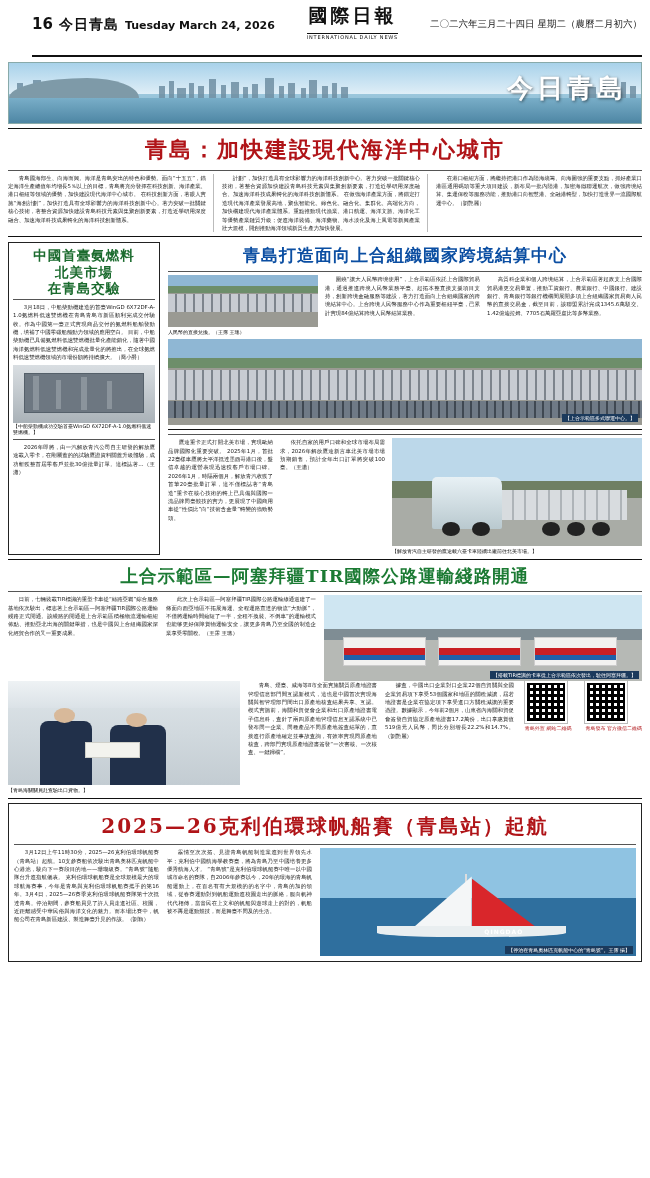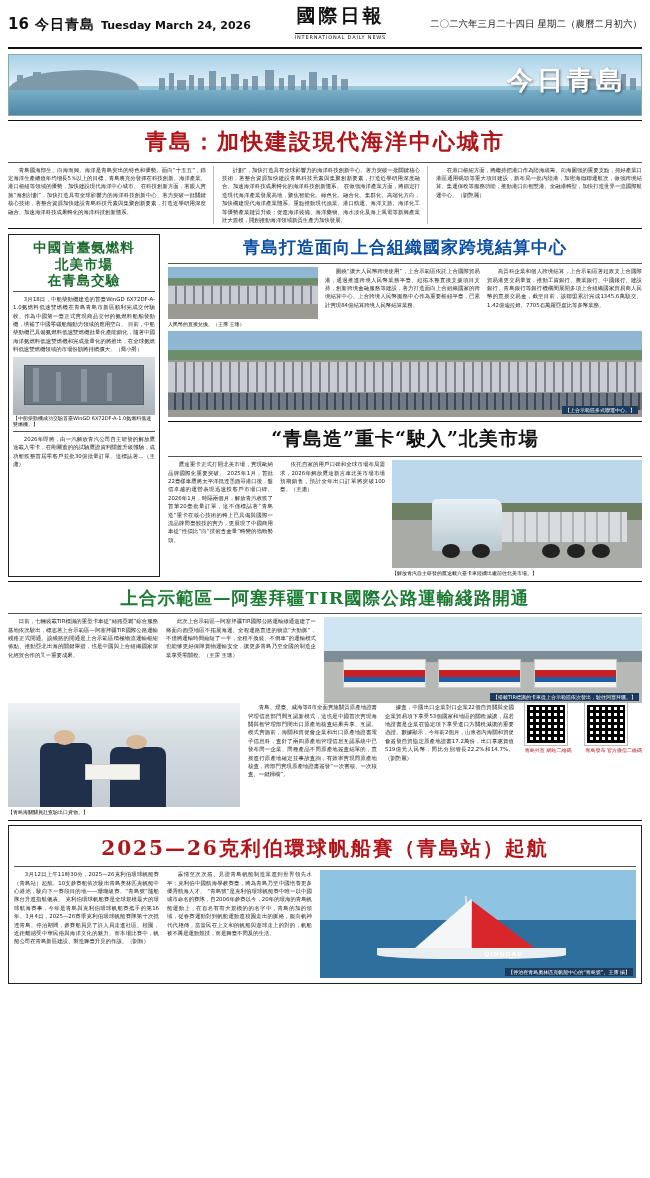--- a/index.html
+++ b/index.html
@@ -10,21 +10,21 @@
     background: #ffffff;
     font-family: "DejaVu Sans", "Liberation Sans", sans-serif;
     color: #111;
     overflow: hidden;
   }
   .page { width: 650px; height: 1178px; position: relative; padding: 6px 8px; }
 
   
   .masthead {
     display: flex; align-items: center; justify-content: space-between;
-    border-bottom: 2px solid #111; padding-bottom: 4px;
+    border-bottom: 2px solid #111; padding-bottom: 12px; margin-left: 24px;
   }
   .mh-left { display: flex; align-items: baseline; gap: 6px; font-size: 10px; }
   .mh-pageno { font-size: 15px; font-weight: bold; }
   .mh-section { font-size: 14px; font-weight: bold; letter-spacing: 1px; }
   .mh-date-en { font-size: 11px; font-weight: bold; }
   .mh-center { text-align: center; line-height: 1.05; }
   .mh-title { font-size: 19px; font-weight: bold; letter-spacing: 3px; font-family: "DejaVu Serif","Liberation Serif",serif; }
   .mh-sub { font-size: 5px; letter-spacing: .8px; border-top: 1px solid #111; display:inline-block; padding-top:1px;}
   .mh-right { font-size: 9.5px; }
 
@@ -250,21 +250,20 @@
       </div>
 
       <div class="photo ph-rail" style="height:86px;margin-top:3px">
         <div class="cars"></div>
         <div class="cars2"></div>
         <div style="position:absolute;right:4px;bottom:3px" class="photo-cap-dark">【上合示範區多式聯運中心。】</div>
       </div>
 
       <div class="rule"></div>
 
-      <div class="h-black">“青島造”重卡“駛入”北美市場</div>
       <div class="rule-thin"></div>
       <div style="display:grid;grid-template-columns:1fr 1fr 250px;column-gap:7px">
         <div class="body-text">鷹途重卡正式打開北美市場，實現歐納品牌國際化重要突破。
 2025年1月，首批22臺樣車鷹將太平洋抵達墨西哥港口後，盤信卓越的運營表現迅速獲客戶市場口碑。2026年1月，時隔兩個月，解放青汽收獲了首筆20臺批量訂單，這不僅標誌著“青島造”重卡在核心技術的轉上已具備與國際一流品牌同臺競技的實力，更展現了中國商用車從“性價比”向“技術含金量”轉變的強勁勢頭。</div>
         <div class="body-text">依托自家的用戶口碑和全球市場布局需求，2026年解放鷹途新言車北美市場市場預期銷售，預計全年出口訂單將突破100臺。（王瀟）</div>
         <div>
           <div class="photo ph-truck" style="height:108px">
             <div class="cab"></div>
             <div class="trailer"></div>
             <div class="wheel" style="left:20%"></div>

